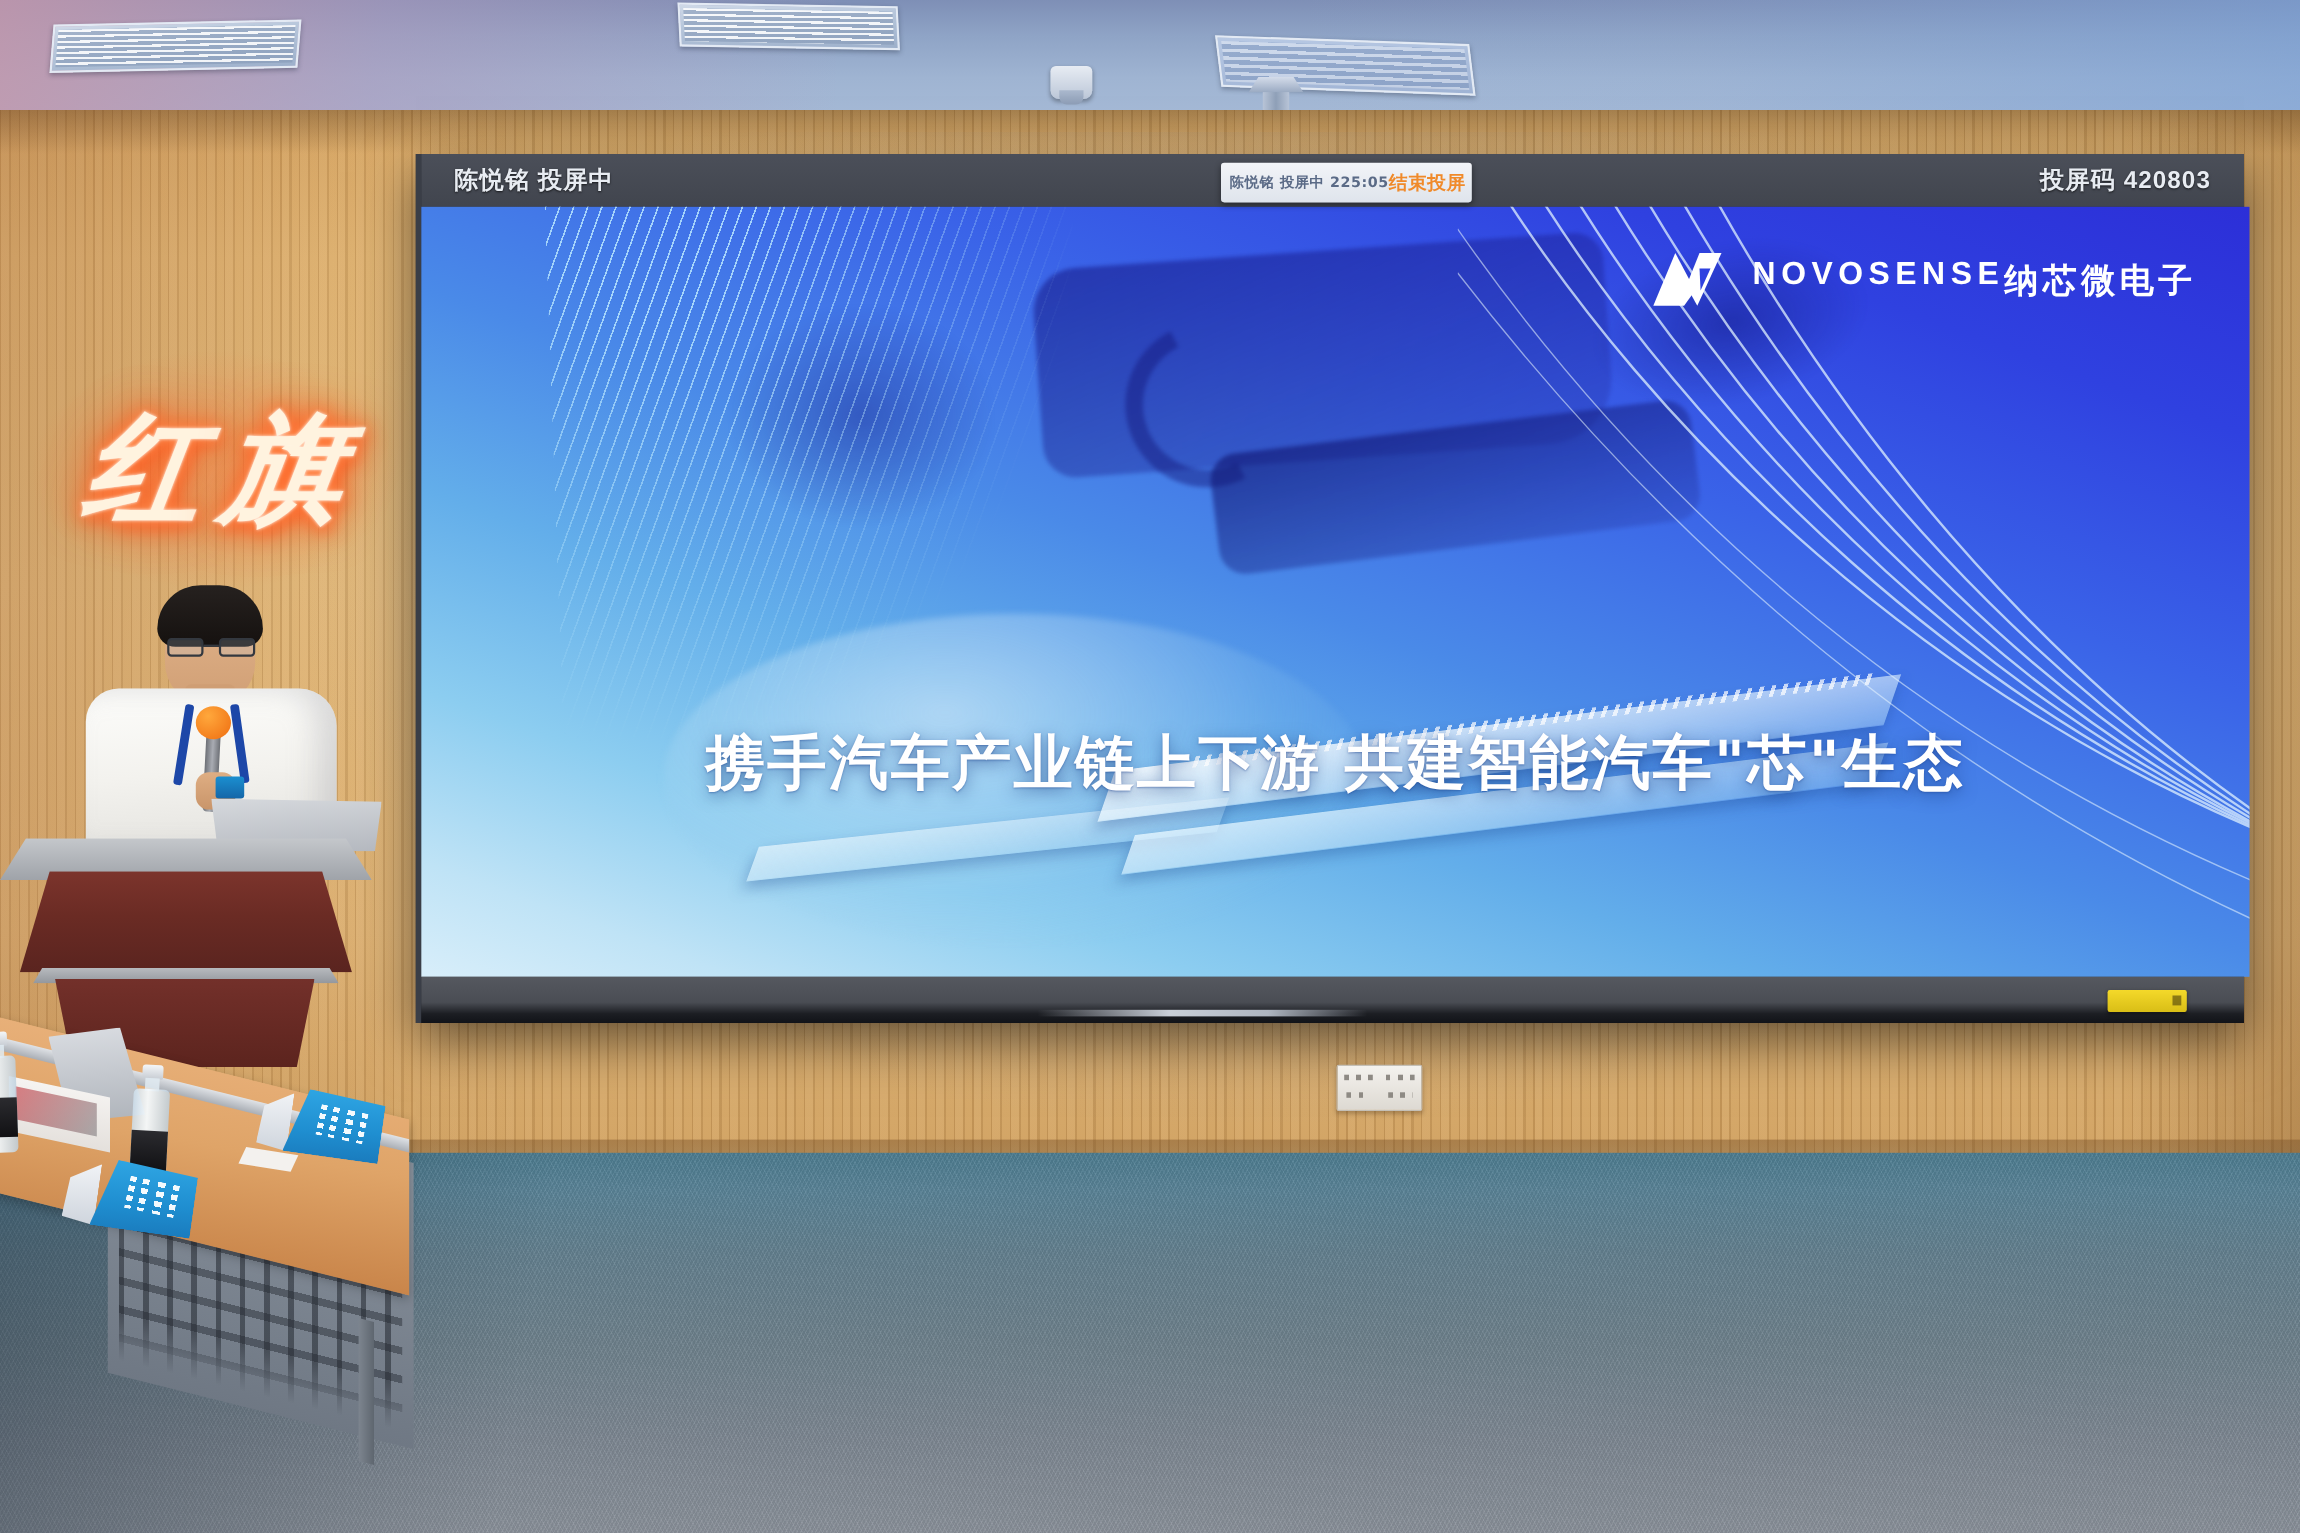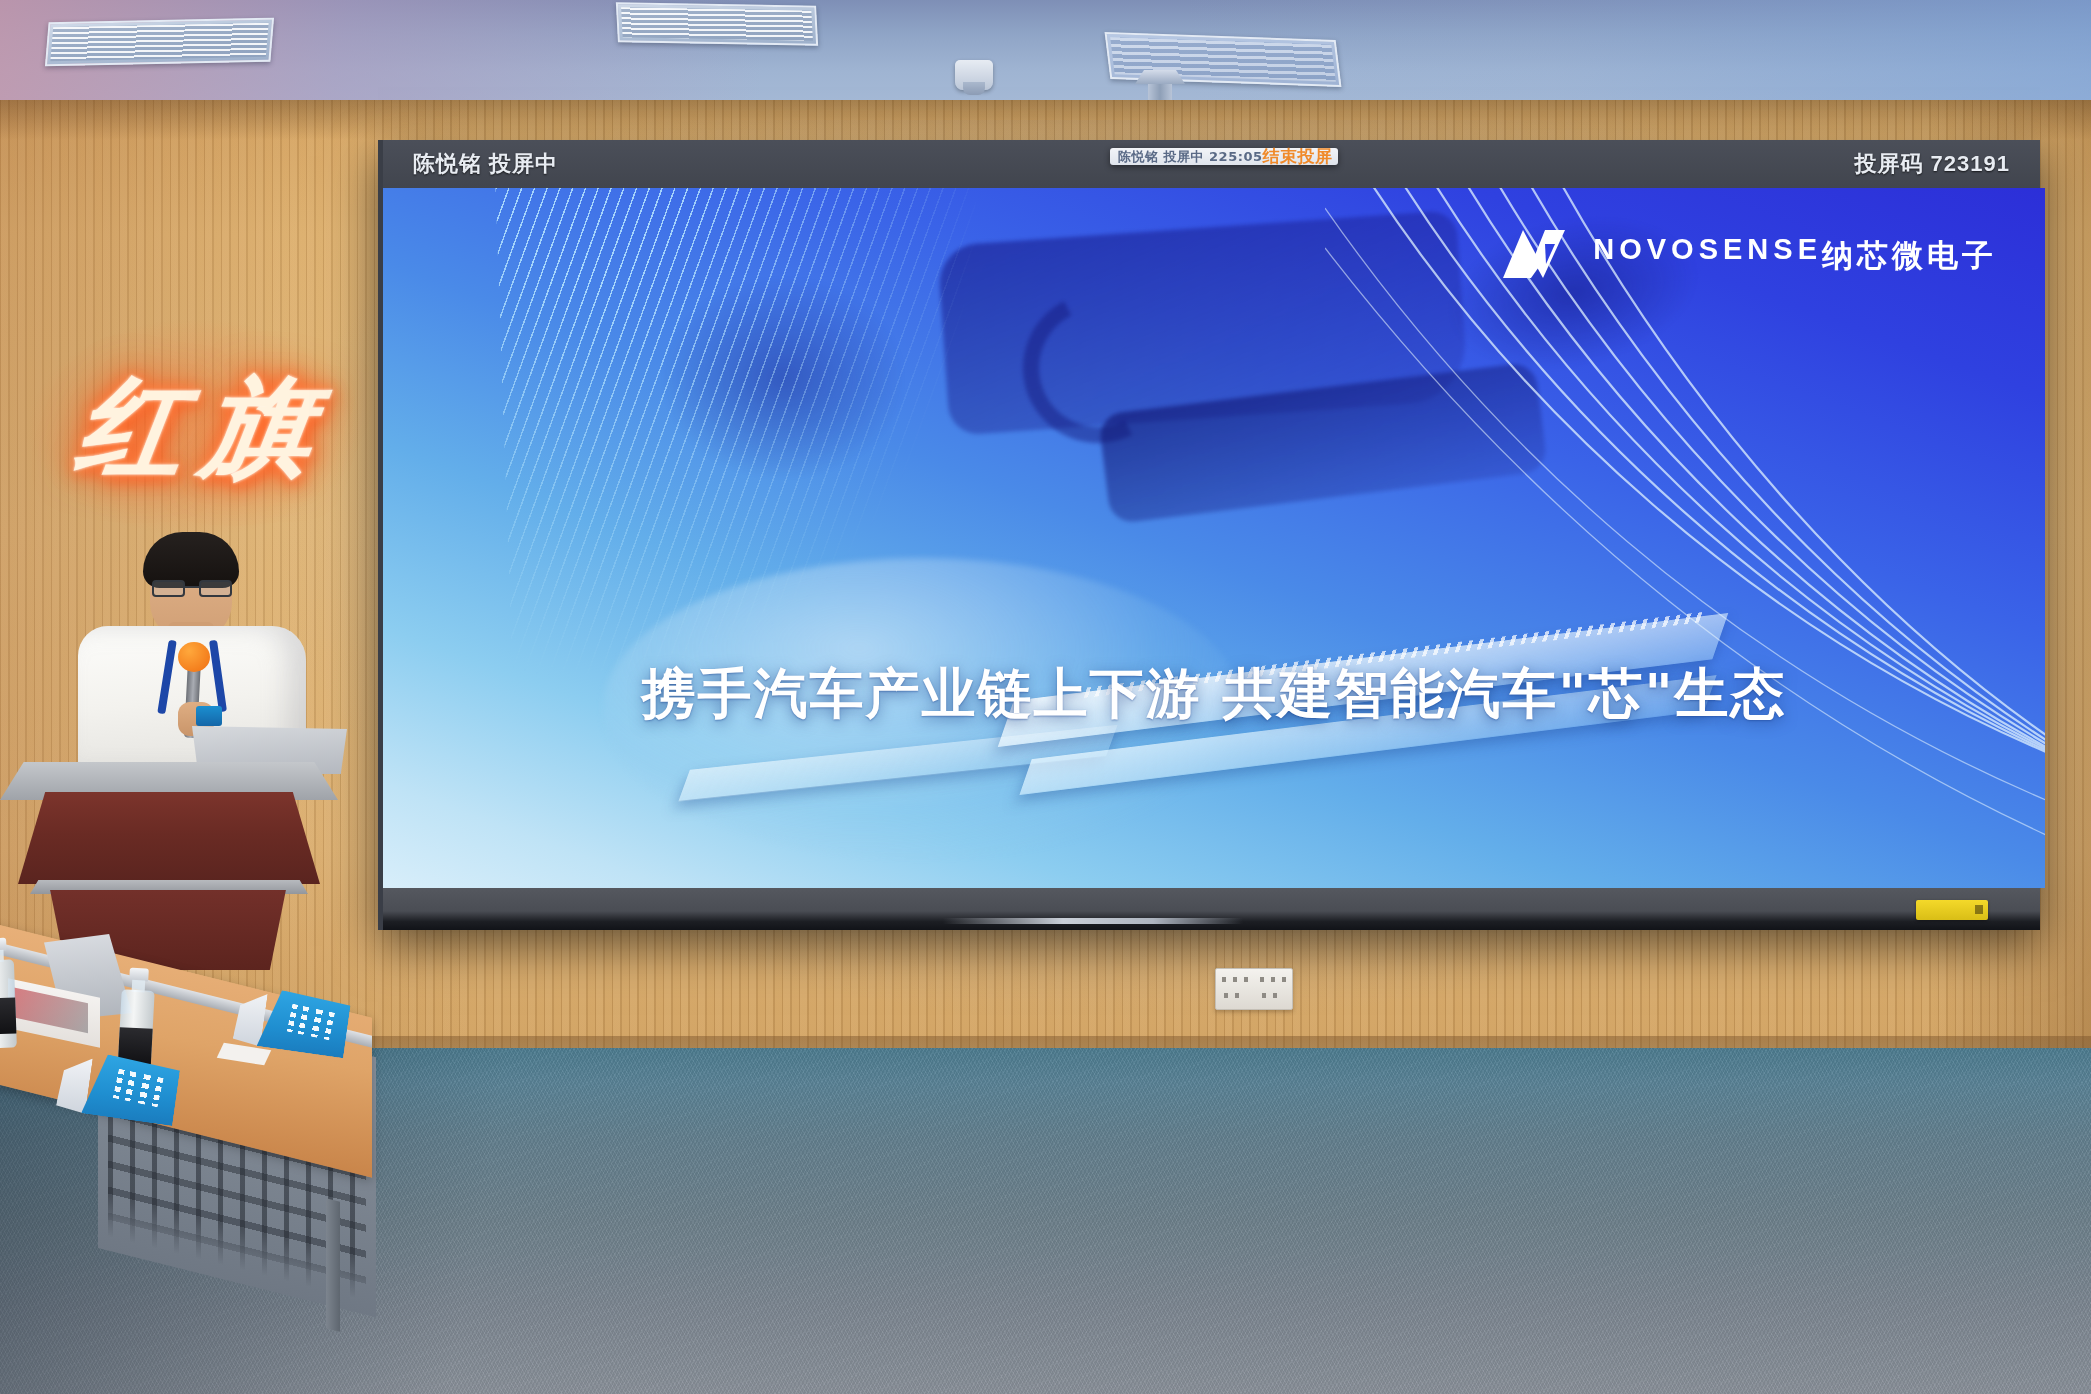--- a/index.html
+++ b/index.html
@@ -241,21 +241,21 @@
   }
   .slide-date {
     position:absolute; left:0; top:545px; width:100%;
     text-align:center;
     color:#f3fbff; font-size:42px; font-weight:400; letter-spacing:2px;
     text-shadow:0 2px 10px rgba(30,70,150,.45);
   }
 
   
   .cast-bar {
-    position:absolute; left:1110px; top:148px; width:228px; height:17px;
+    position:absolute; left:1110px; top:148px; width:228px; height:36px;
     background:linear-gradient(180deg,#f2f4f8,#dfe4ec);
     border-radius:3px;
     display:flex; align-items:center; justify-content:space-between;
     padding:0 8px;
     box-shadow:0 2px 6px rgba(0,0,0,.45);
     z-index:9;
   }
   .cast-bar .txt { font-size:13px; color:#5a6a86; font-weight:700; letter-spacing:.5px;
                    font-family:"DejaVu Sans", sans-serif; white-space:nowrap; }
   .cast-bar .btn { font-size:17px; color:#f08a2a; font-weight:700; letter-spacing:.5px;
@@ -548,21 +548,21 @@
   <div class="neon-halo"></div>
   <div class="neon">
     <span>红</span>
     <span>旗</span>
   </div>
 
   <div class="screen-outer">
 
     <div class="screen-topbar">
       <div class="left">陈悦铭 投屏中</div>
-      <div class="right">投屏码 723191</div>
+      <div class="right">投屏码 420803</div>
     </div>
 
     <div class="slide">
 
       <div class="mach mach-blob2"></div>
       <div class="mach mach-arm"></div>
       <div class="mach mach-tube"></div>
       <div class="mach mach-head"></div>
       <div class="mach mach-blob1"></div>
 

